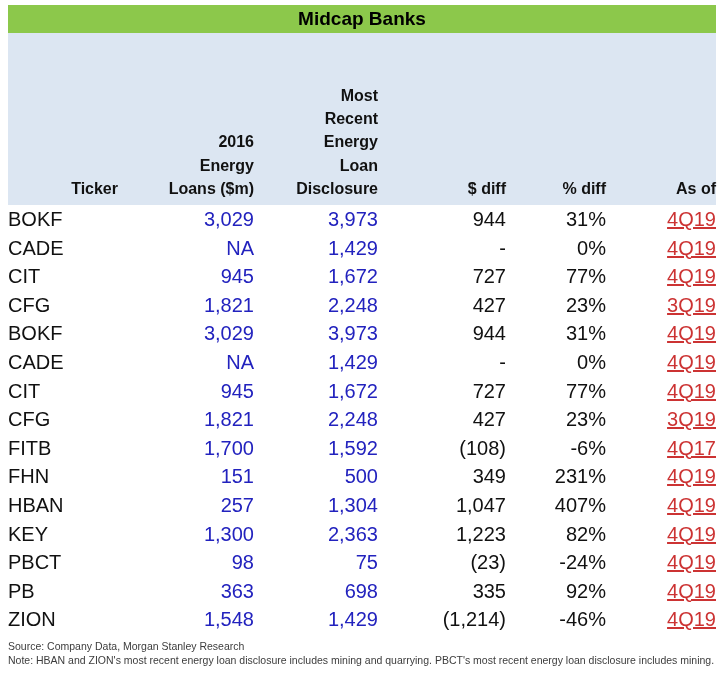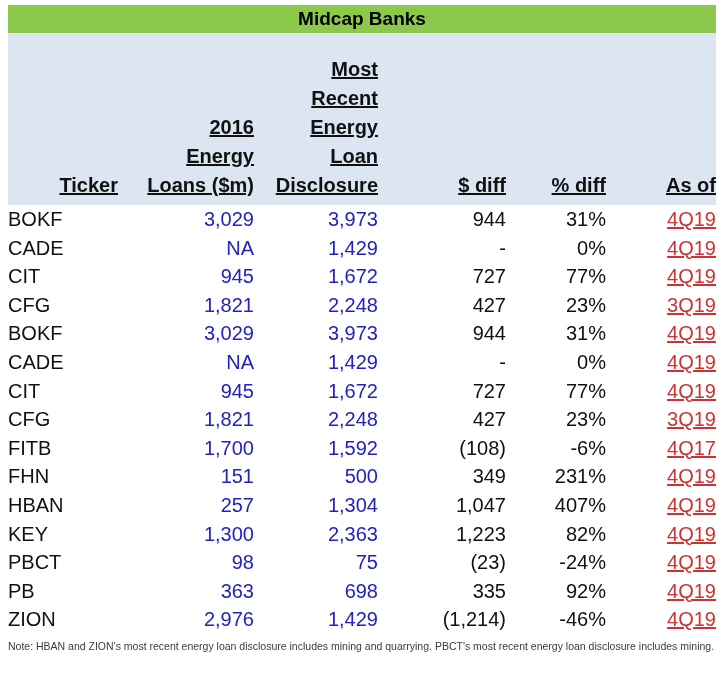--- a/index.html
+++ b/index.html
@@ -30,25 +30,24 @@
   col.c-ticker{width:110px;}
   col.c-loans{width:136px;}
   col.c-disc{width:124px;}
   col.c-ddiff{width:128px;}
   col.c-pdiff{width:100px;}
   col.c-asof{width:110px;}
   thead th{
     background:var(--header-bg);
     height:172px;
     vertical-align:bottom;
-    font-weight:bold;font-size:20px;line-height:1.45;
+    font-weight:bold;font-size:16px;line-height:1.45;
     white-space:pre-line;
     text-align:right;
     padding:0 0 5px 0;
-    text-decoration:underline;
   }
   thead th.h-ticker{text-align:right;}
   tbody td{
     font-size:20px;
     height:28.6px;line-height:28.6px;
     text-align:right;white-space:nowrap;
     padding:0;
   }
   td.cell-ticker{text-align:left;color:var(--black);}
   td.cell-blue{color:var(--blue);}
@@ -199,26 +198,27 @@
         <tr>
           <td class="cell-ticker">PB</td>
           <td class="cell-blue">363</td>
           <td class="cell-blue">698</td>
           <td class="cell-black">335</td>
           <td class="cell-black">92%</td>
           <td class="cell-asof">4Q19</td>
         </tr>
         <tr>
           <td class="cell-ticker">ZION</td>
-          <td class="cell-blue">2,976</td>
+          <td class="cell-blue">1,548</td>
           <td class="cell-blue">1,429</td>
           <td class="cell-black">(1,214)</td>
           <td class="cell-black">-46%</td>
           <td class="cell-asof">4Q19</td>
         </tr>
       </tbody>
   </table>
 
   <div class="footnotes">
+    <div>Source: Company Data, Morgan Stanley Research</div>
     <div>Note: HBAN and ZION's most recent energy loan disclosure includes mining and quarrying. PBCT's most recent energy loan disclosure includes mining.</div>
   </div>
 
 </div>
 
 </body></html>

